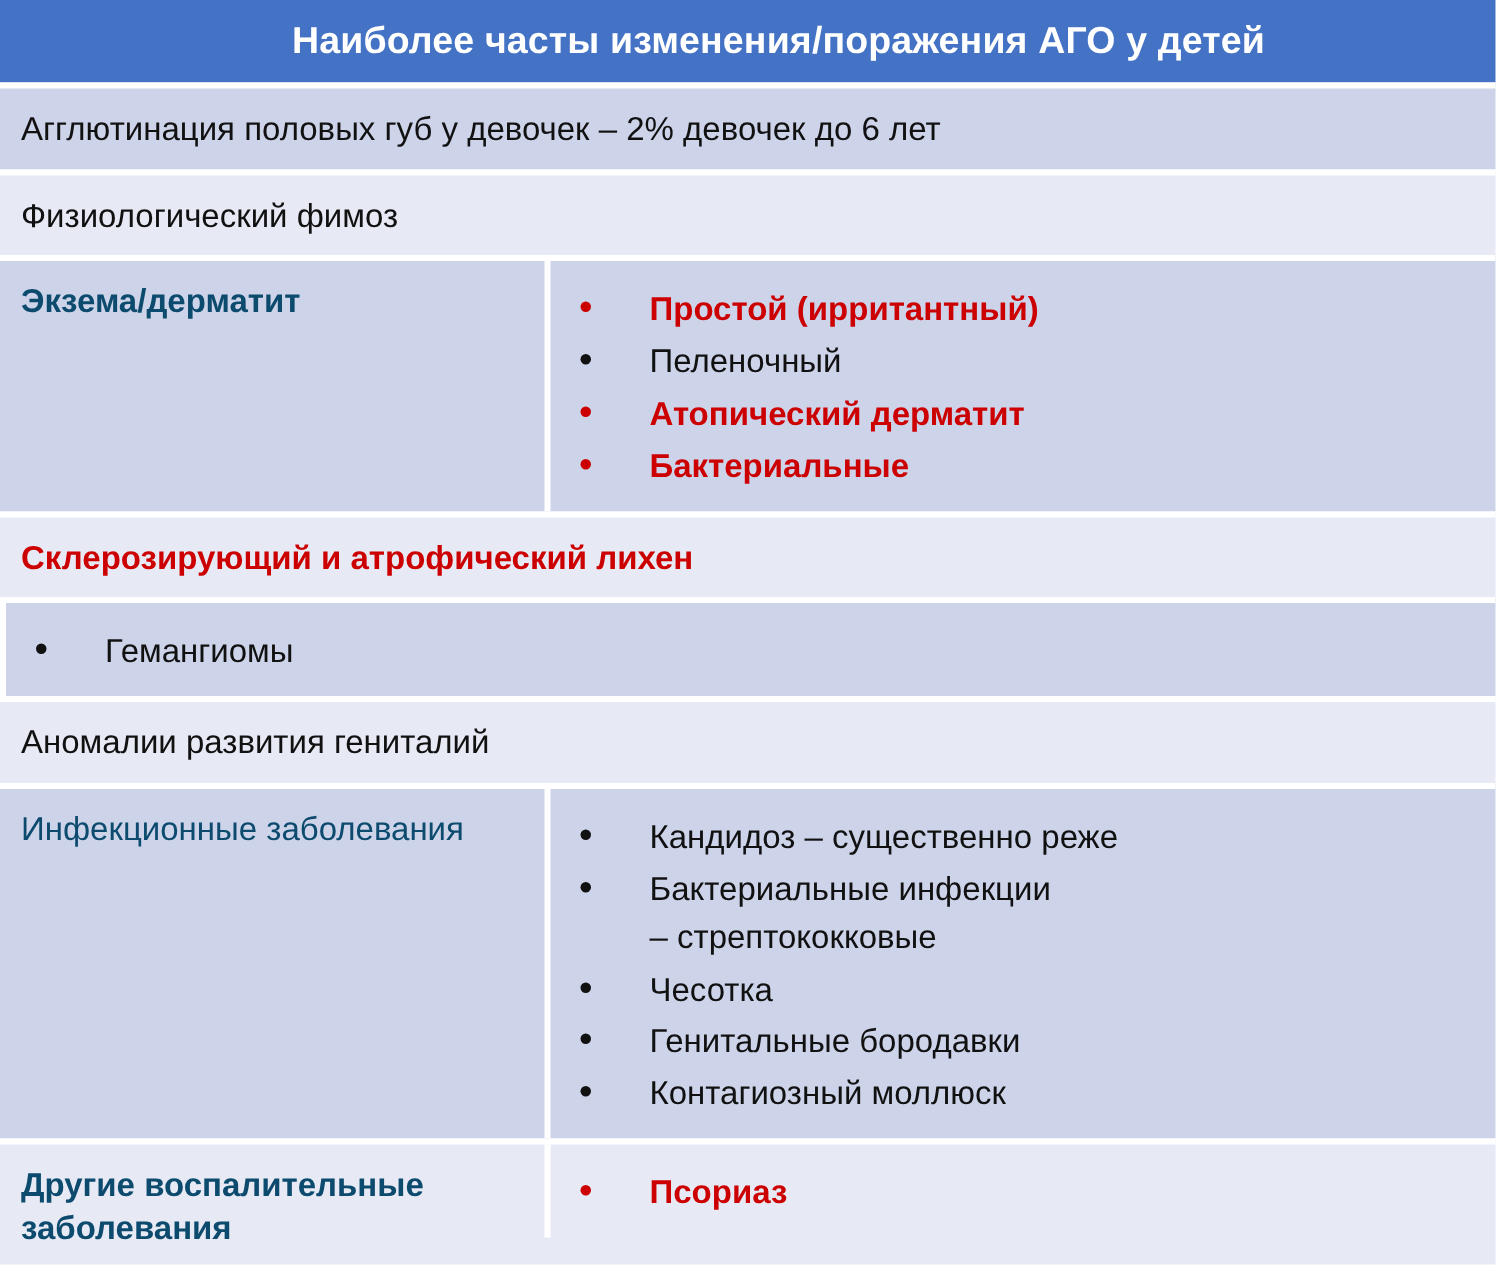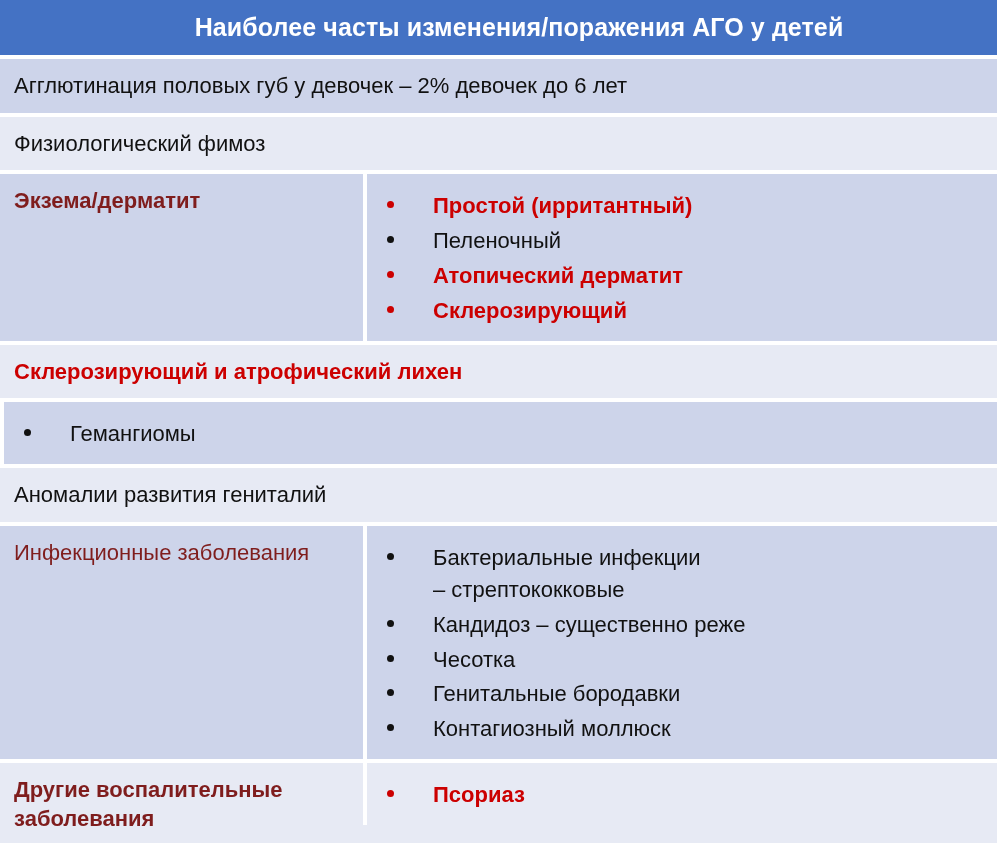--- a/index.html
+++ b/index.html
@@ -57,21 +57,21 @@
   .row.shade-dark  { background: #CDD4EA; }
   .row.shade-light { background: #E7EAF4; }
 
   
   .cell-left {
     width: 363px;
     flex: 0 0 363px;
     box-sizing: border-box;
     padding: 13px 10px 10px 14px;
     font-size: 22px;
-    color: #7f1d1d;
+    color: #0c4a6e;
     line-height: 1.30;
     display: flex;
     flex-direction: column;
     justify-content: flex-start;
   }
   .cell-left.bold { font-weight: bold; }
 
   
   .cell-full {
     width: 997px;
@@ -154,21 +154,21 @@
           <li>
             <span class="dot"></span>
             <span>Пеленочный</span>
           </li>
           <li class="red">
             <span class="dot"></span>
             <span>Атопический дерматит</span>
           </li>
           <li class="red">
             <span class="dot"></span>
-            <span>Склерозирующий</span>
+            <span>Бактериальные</span>
           </li>
         </ul>
       </div>
     </div>
 
     <div class="row shade-light">
       <div class="cell-full red">Склерозирующий и атрофический лихен</div>
     </div>
 
     <div class="row shade-dark">
@@ -186,31 +186,31 @@
     </div>
 
     <div class="row shade-light">
       <div class="cell-full">Аномалии развития гениталий</div>
     </div>
 
     <div class="row shade-dark">
       <div class="cell-left">Инфекционные заболевания</div>
       <div class="cell-right">
         <ul class="bullets">
+          <li>
+            <span class="dot"></span>
+            <span>Кандидоз – существенно реже</span>
+          </li>
           <li>
             <span class="dot"></span>
             <span>Бактериальные инфекции</span>
             <span class="li-cont">– стрептококковые</span>
           </li>
           <li>
             <span class="dot"></span>
-            <span>Кандидоз – существенно реже</span>
-          </li>
-          <li>
-            <span class="dot"></span>
             <span>Чесотка</span>
           </li>
           <li>
             <span class="dot"></span>
             <span>Генитальные бородавки</span>
           </li>
           <li>
             <span class="dot"></span>
             <span>Контагиозный моллюск</span>
           </li>

